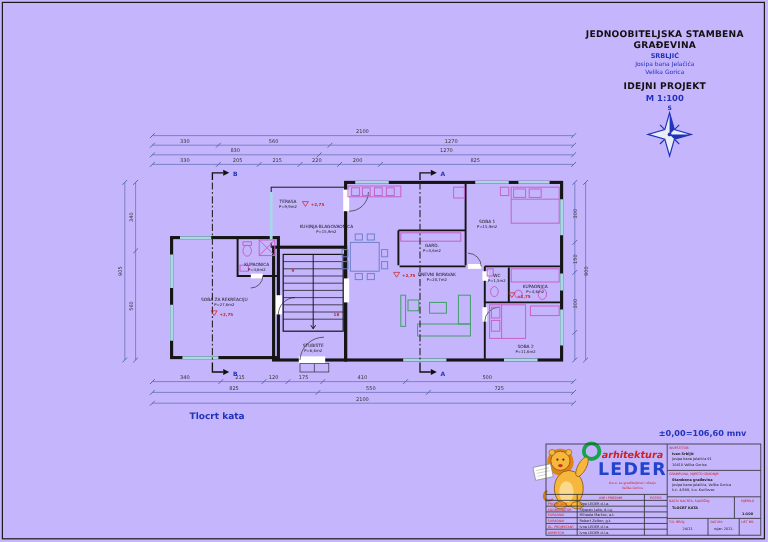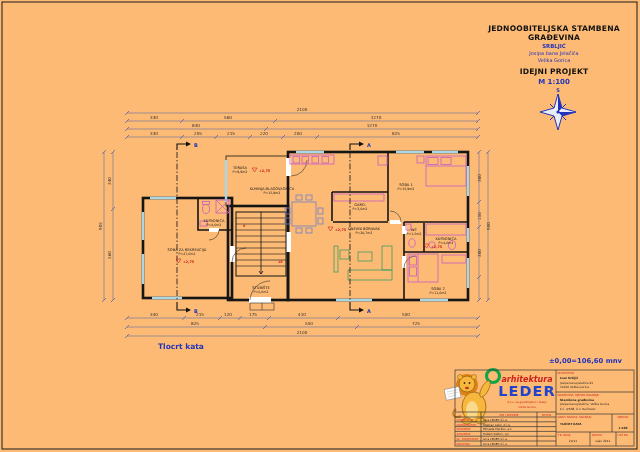--- a/index.html
+++ b/index.html
@@ -1,16 +1,16 @@
 <!DOCTYPE html>
 <html><head>
 <meta charset="utf-8">
 <style>
   html,body{margin:0;padding:0;background:#e9e9e9;}
-  .sheet{position:relative;width:640px;height:452px;background:#fdba74;overflow:hidden;}
+  .sheet{position:relative;width:640px;height:452px;background:#c4b5fd;overflow:hidden;}
   svg{position:absolute;left:0;top:0;}
   text{font-family:"DejaVu Sans",sans-serif;}
   .h1{font-size:7.6px;font-weight:bold;fill:#111;text-anchor:middle;letter-spacing:.2px;}
   .hb{fill:#2233bb;text-anchor:middle;}
   .hbb{font-weight:bold;}
   .cap{font-size:7.5px;font-weight:bold;fill:#2233bb;}
   .dimt{font-size:4.2px;fill:#333;text-anchor:middle;}
   .room{font-size:3.6px;fill:#1a1a1a;text-anchor:middle;}
   .area{font-size:3.2px;fill:#1a1a1a;text-anchor:middle;}
   .red{font-size:3.4px;fill:#cc2222;font-weight:bold;}

